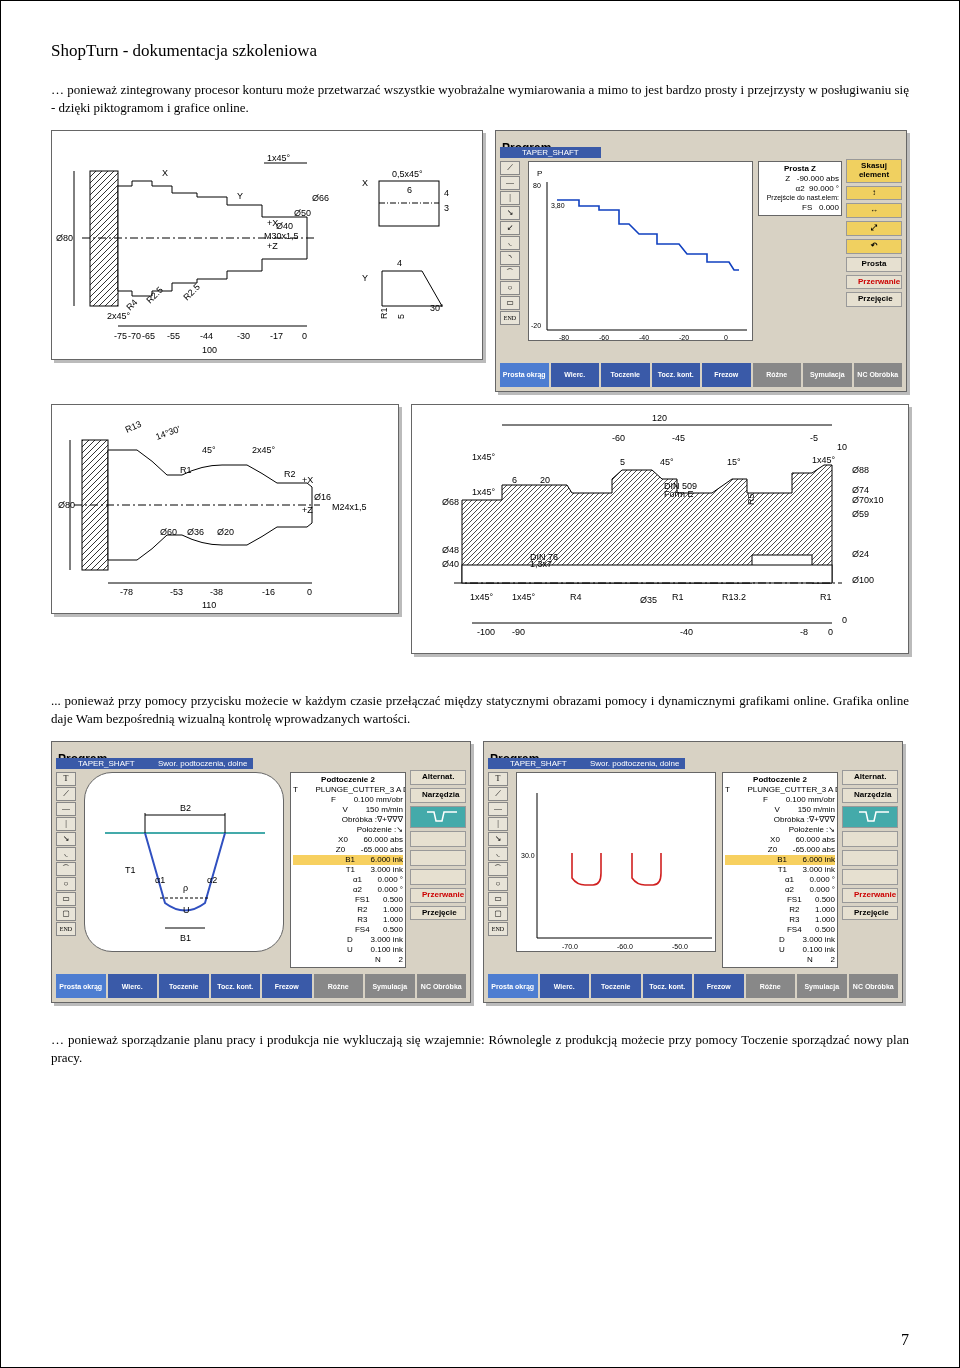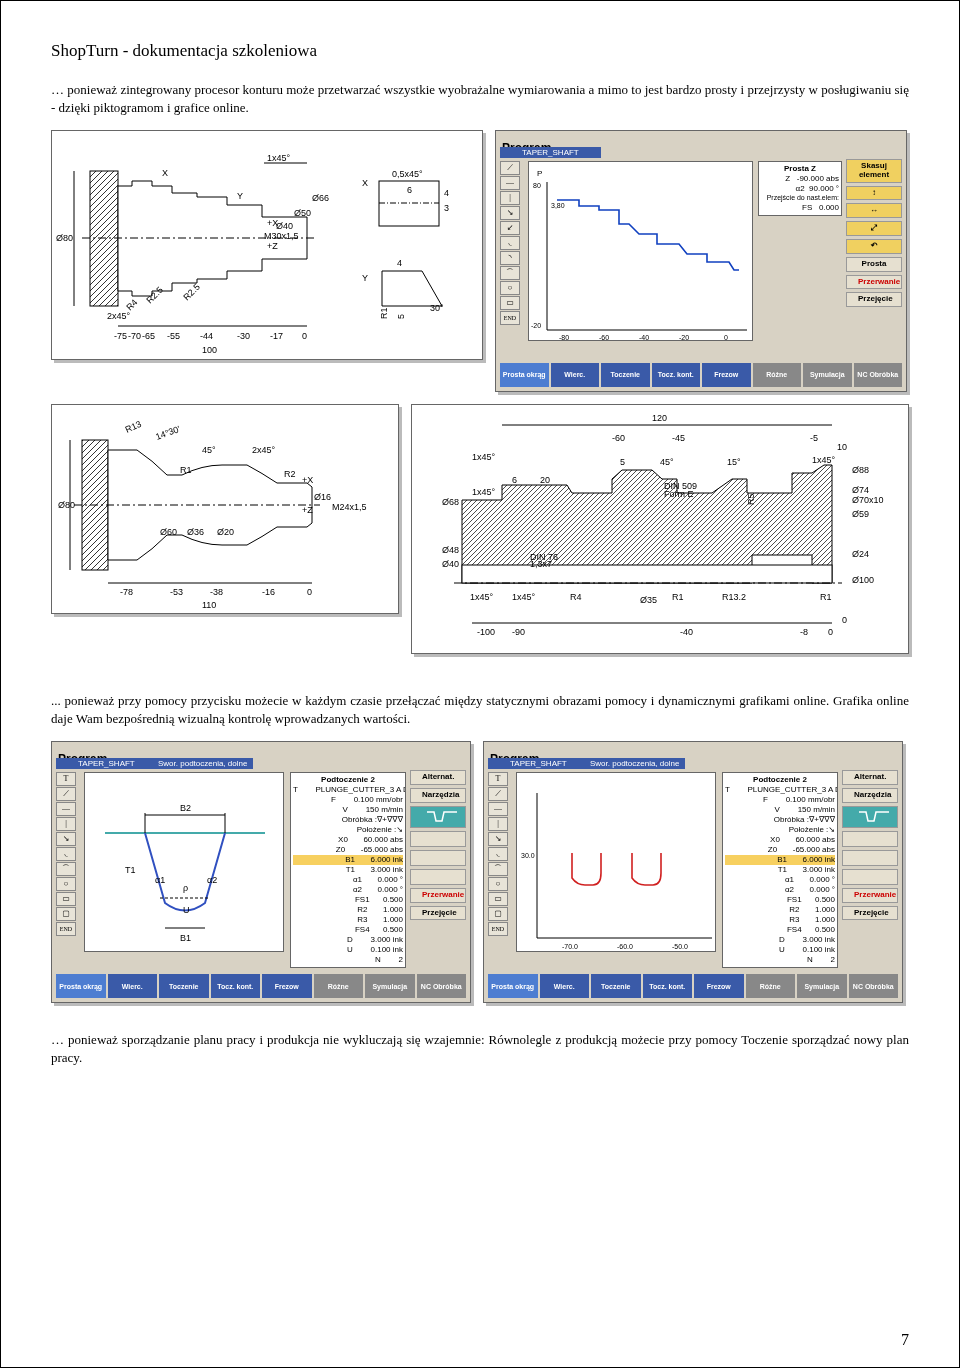--- a/index.html
+++ b/index.html
@@ -346,21 +346,21 @@
       <div class="ic">|</div>
       <div class="ic">↘</div>
       <div class="ic">◟</div>
       <div class="ic">⌒</div>
       <div class="ic">○</div>
       <div class="ic">▭</div>
       <div class="ic">▢</div>
       <div class="ic" style="font-size:6px">END</div>
     </div>
 
-    <div class="cnc-plot" style="left:32px;top:30px;width:200px;height:180px;">
+    <div class="cnc-plot" style="left:32px;top:30px;width:200px;height:180px;border-radius:28px;">
       <svg width="200" height="180">
         <line x1="20" y1="60" x2="180" y2="60" stroke="#4aa" stroke-width="2"></line>
         <path d="M60 60 L80 130 Q100 145 120 130 L140 60" fill="none" stroke="#3050c0" stroke-width="2"></path>
         <line x1="60" y1="60" x2="60" y2="40" stroke="#000"></line>
         <line x1="140" y1="60" x2="140" y2="40" stroke="#000"></line>
         <line x1="60" y1="42" x2="140" y2="42" stroke="#000"></line>
         <text x="95" y="38" font-family="Arial" font-size="9">B2</text>
         <text x="40" y="100" font-family="Arial" font-size="9">T1</text>
         <text x="70" y="110" font-family="Arial" font-size="9">α1</text>
         <text x="98" y="118" font-family="Arial" font-size="9">ρ</text>

